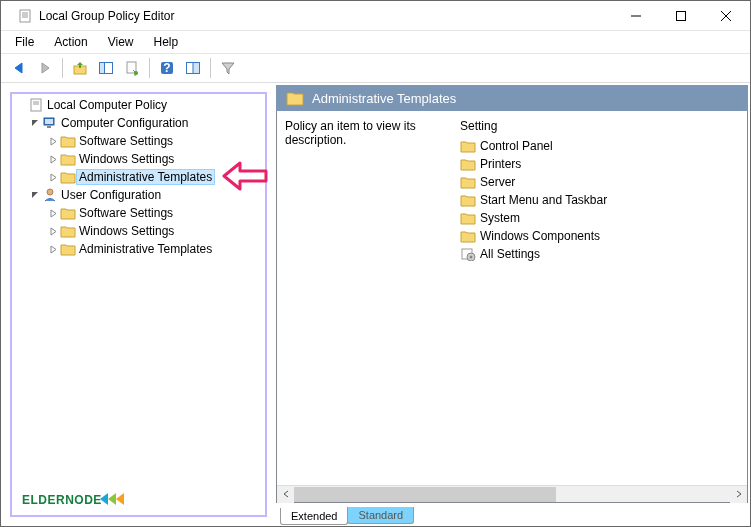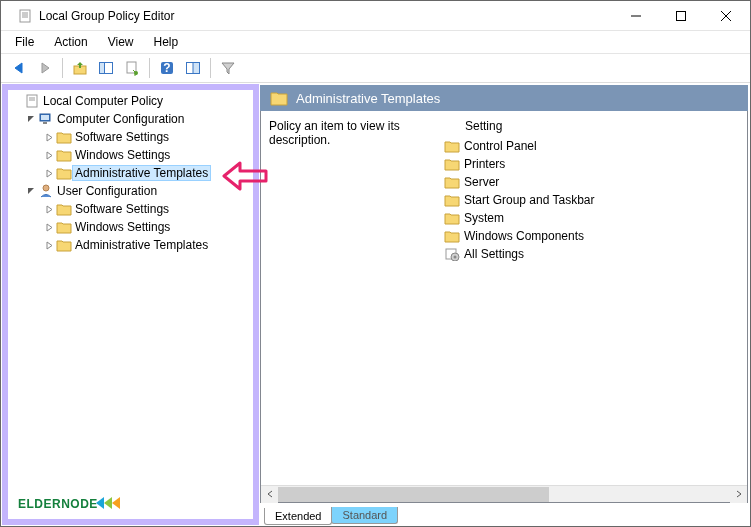--- a/index.html
+++ b/index.html
@@ -7,33 +7,33 @@
 .titlebar { height: 30px; display: flex; align-items: center; padding: 0 2px 0 16px; border-bottom: 1px solid #e5e5e5; }
 .titlebar .icon { width: 16px; height: 16px; margin-right: 6px; }
 .titlebar .title { flex: 1; font-size: 12px; }
 .winbtn { width: 45px; height: 29px; display: flex; align-items: center; justify-content: center; }
 .menubar { height: 22px; display: flex; align-items: center; padding: 0 6px; gap: 4px; }
 .menubar span { padding: 2px 8px; }
 .toolbar { height: 30px; display: flex; align-items: center; padding: 0 6px; gap: 2px; border-top: 1px solid #e5e5e5; border-bottom: 1px solid #ddd; }
 .tbbtn { width: 24px; height: 24px; display: flex; align-items: center; justify-content: center; border: 1px solid transparent; }
 .tbsep { width: 1px; height: 20px; background: #ccc; margin: 0 3px; }
 .content { display: flex; height: calc(100% - 82px); }
-.treepane { width: 257px; border: 6px solid #c4b5fd; margin: 1px; overflow: hidden; background: #fff; position: relative; }
+.treepane { width: 257px; border: 2px solid #c4b5fd; margin: 9px; overflow: hidden; background: #fff; position: relative; }
 .rightpane { flex: 1; margin: 1px 1px 1px 0; display: flex; flex-direction: column; }
 .tree { padding: 2px 0; }
 .trow { display: flex; align-items: center; height: 18px; white-space: nowrap; }
 .expander { width: 14px; display: flex; align-items: center; justify-content: center; color: #666; font-size: 10px; }
 .nodelabel { padding: 1px 3px; display: flex; align-items: center; gap: 4px; }
 .nodelabel.selected { background: #cce8ff; border: 1px solid #99d1ff; padding: 0 2px; }
 .folder-ico { width: 16px; height: 13px; }
 .headerbar { height: 26px; background: #7b95b5; color: #fff; display: flex; align-items: center; padding: 0 10px; gap: 8px; margin: 1px 1px 0 0; }
 .detailbody { flex: 1; border: 1px solid #828790; border-top: none; margin-right: 1px; display: flex; padding: 8px 4px 4px 8px; position: relative; }
 .desc { width: 175px; font-size: 12px; }
 .setcol { flex: 1; }
-.sethdr { padding-bottom: 4px; margin-left: 21px; }
+.sethdr { padding-bottom: 4px; }
 .setitem { display: flex; align-items: center; gap: 4px; height: 18px; }
 .tabs { height: 22px; display: flex; align-items: end; padding-left: 4px; }
 .tab { border: 1px solid #999; border-top: none; border-radius: 0 0 3px 3px; padding: 2px 10px; background: #fff; margin-right: -1px; font-size: 11px; position: relative; }
 .tab.inactive { background: #7dd3fc; color: #555; top: -1px; }
 .logo { position: absolute; bottom: 6px; left: 10px; font-weight: 800; font-size: 20px; letter-spacing: 0.5px; color: #222; font-family: Arial, sans-serif; }
 .arrow-ann { position: absolute; left: 219px; top: 158px; pointer-events: none; z-index: 50; }
 .hscroll { position: absolute; bottom: 0; left: 0; right: 0; height: 17px; background: #f0f0f0; border-top: 1px solid #ddd; display: flex; align-items: center; }
 .hscroll .btn { width: 17px; height: 17px; display: flex; align-items: center; justify-content: center; background: #f0f0f0; color: #555; }
 .hscroll .track { flex: 1; height: 17px; position: relative; }
 .hscroll .thumb { position: absolute; left: 0; width: 60%; height: 15px; top: 1px; background: #cdcdcd; }
@@ -297,21 +297,21 @@
               </svg>
             </span>
             <span>Server</span>
           </div>
         <div class="setitem">
             <span class="folder-ico">
               <svg width="16" height="13">
                 <path d="M1 2 L6 2 L7 3 L15 3 L15 12 L1 12 Z" fill="#f7d774" stroke="#c9a23a"></path>
               </svg>
             </span>
-            <span>Start Group and Taskbar</span>
+            <span>Start Menu and Taskbar</span>
           </div>
         <div class="setitem">
             <span class="folder-ico">
               <svg width="16" height="13">
                 <path d="M1 2 L6 2 L7 3 L15 3 L15 12 L1 12 Z" fill="#f7d774" stroke="#c9a23a"></path>
               </svg>
             </span>
             <span>System</span>
           </div>
         <div class="setitem">

